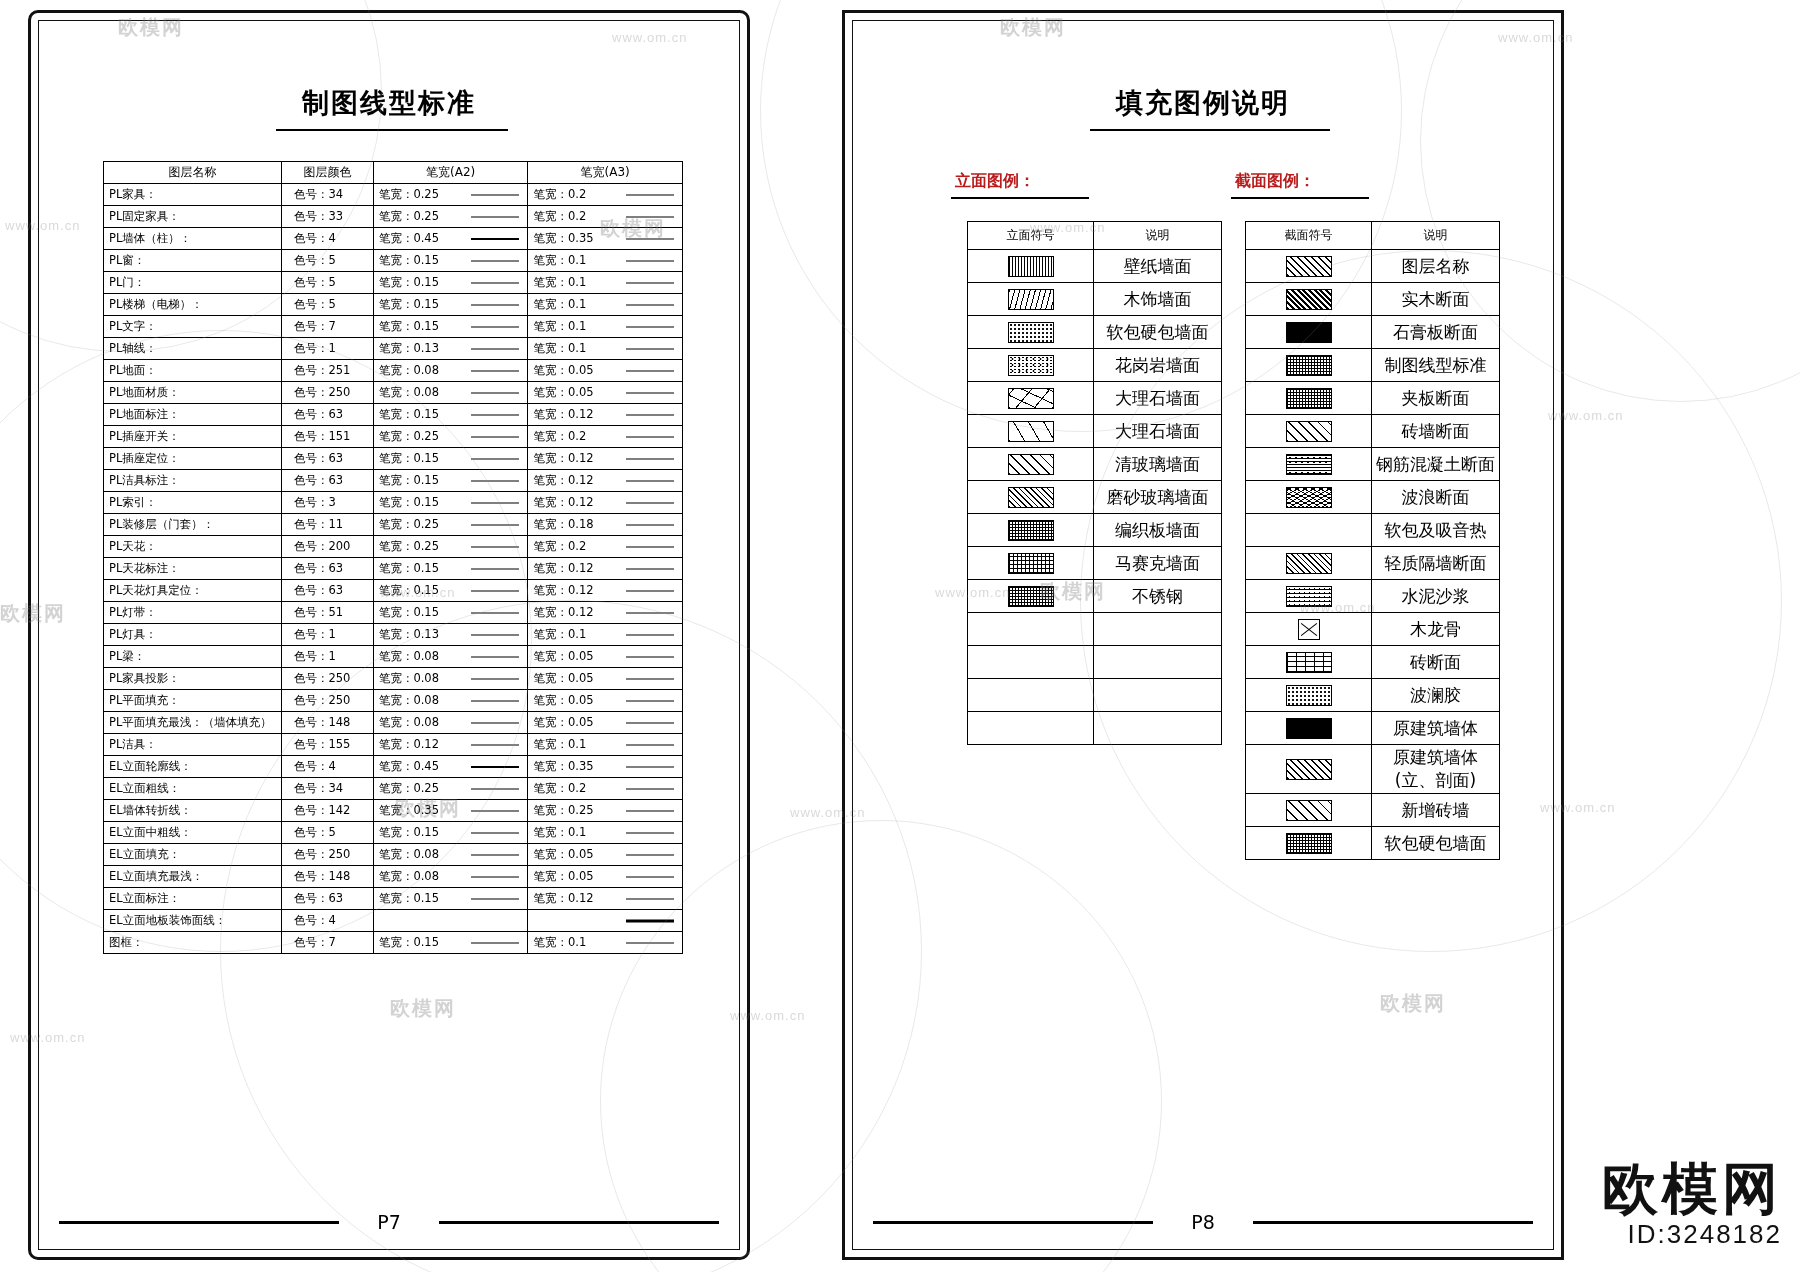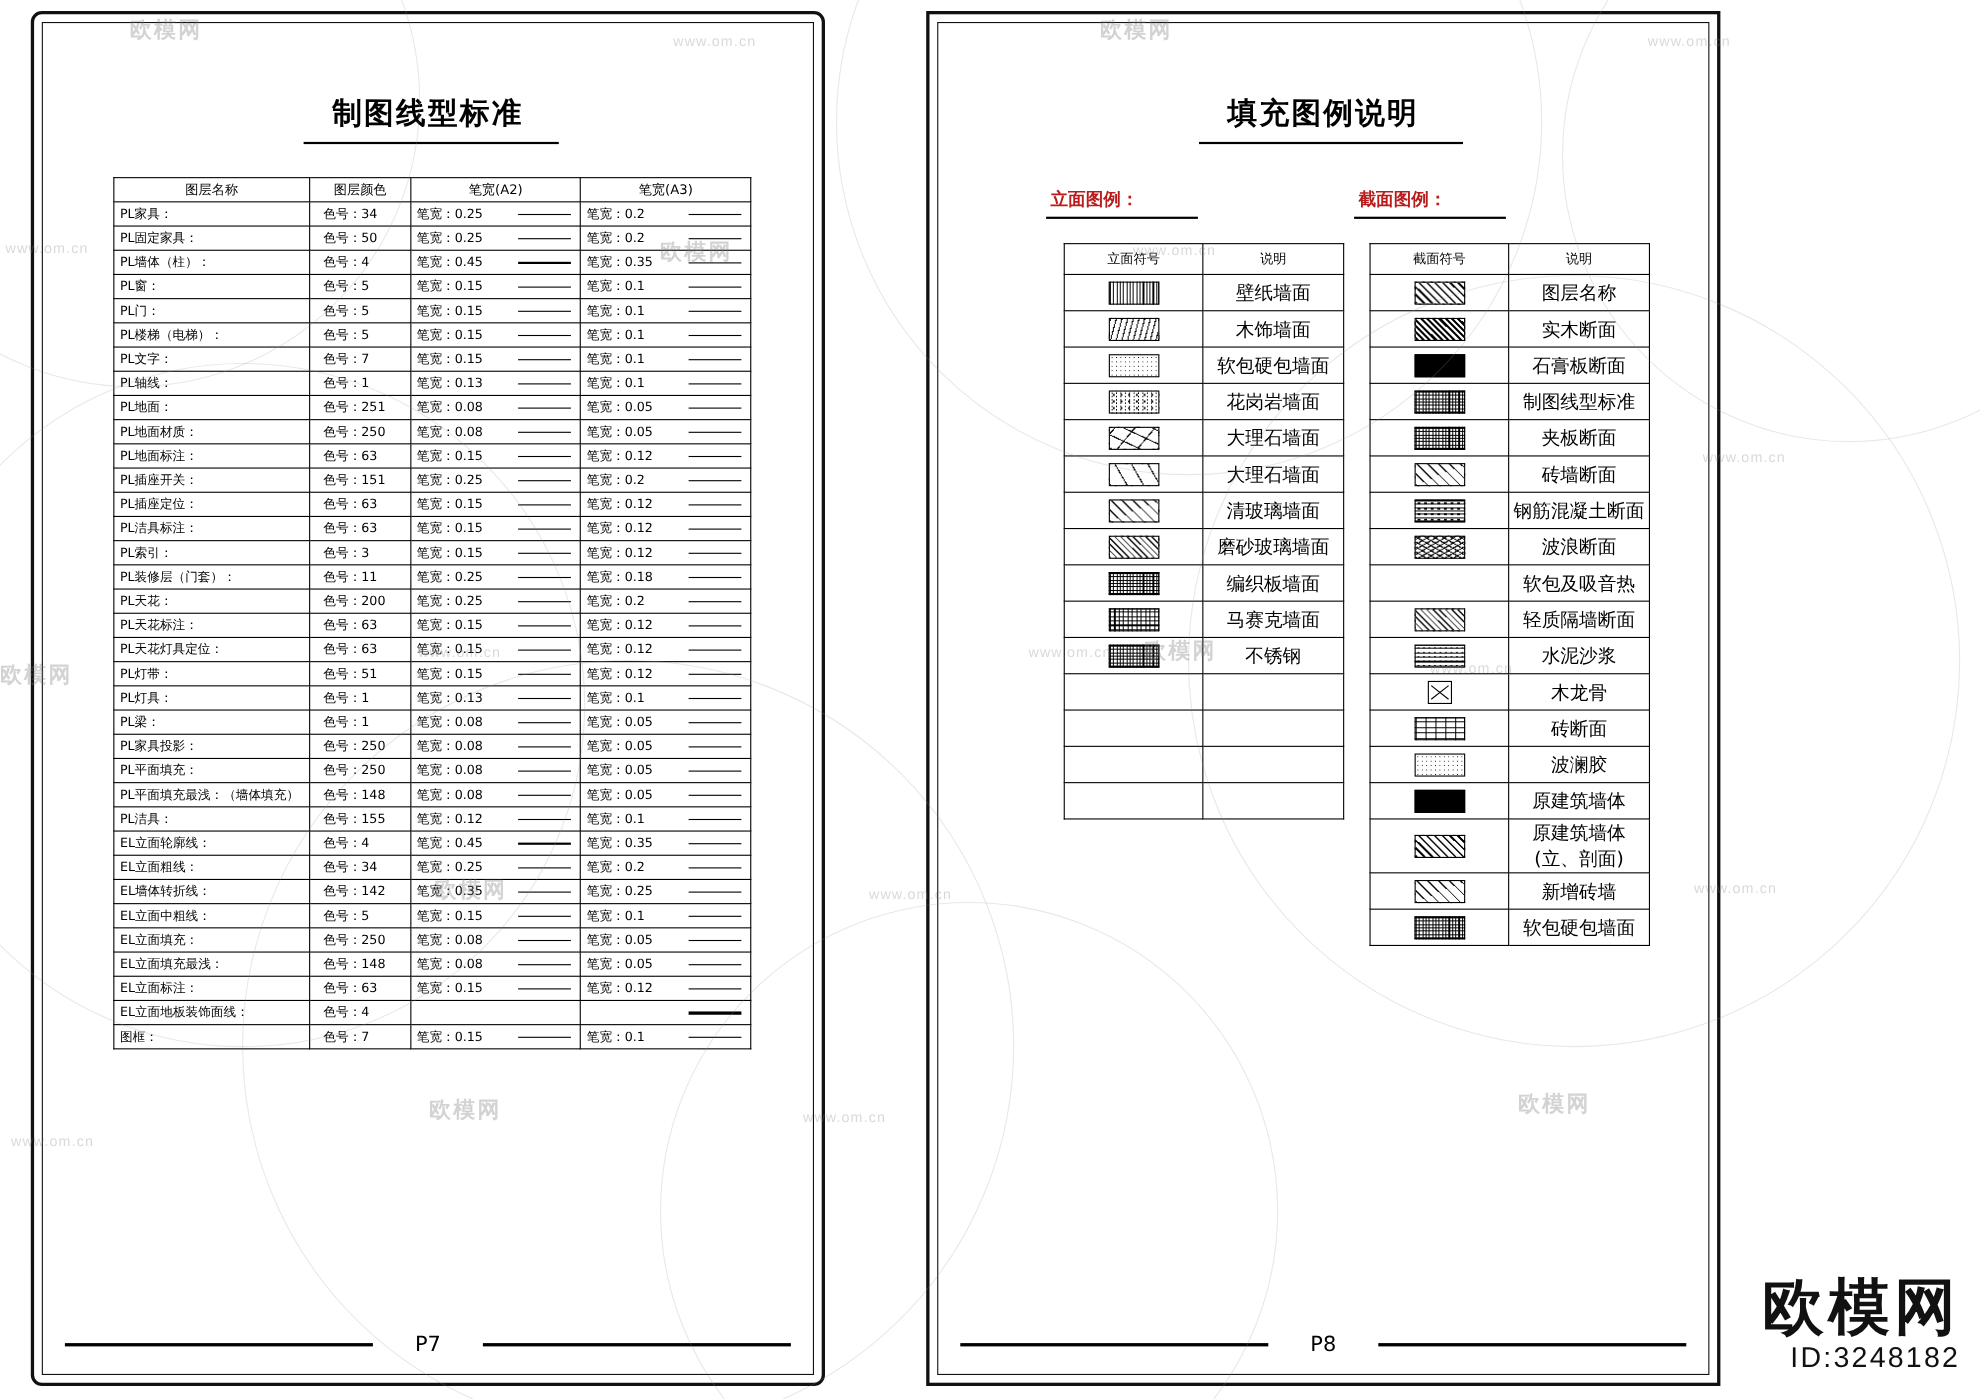--- a/index.html
+++ b/index.html
@@ -287,21 +287,21 @@
     </thead>
     <tbody id="line-standard-body">
         <tr>
           <td class="name">PL家具：</td>
           <td class="color">色号：34</td>
           <td class="pen"><span class="pen-label">笔宽：0.25</span><span class="pen-sample" style="height: 1px;"></span></td>
           <td class="pen"><span class="pen-label">笔宽：0.2</span><span class="pen-sample" style="height: 1px;"></span></td>
         </tr>
         <tr>
           <td class="name">PL固定家具：</td>
-          <td class="color">色号：50</td>
+          <td class="color">色号：33</td>
           <td class="pen"><span class="pen-label">笔宽：0.25</span><span class="pen-sample" style="height: 1px;"></span></td>
           <td class="pen"><span class="pen-label">笔宽：0.2</span><span class="pen-sample" style="height: 1px;"></span></td>
         </tr>
         <tr>
           <td class="name">PL墙体（柱）：</td>
           <td class="color">色号：4</td>
           <td class="pen"><span class="pen-label">笔宽：0.45</span><span class="pen-sample" style="height: 2px;"></span></td>
           <td class="pen"><span class="pen-label">笔宽：0.35</span><span class="pen-sample" style="height: 1px;"></span></td>
         </tr>
         <tr>

